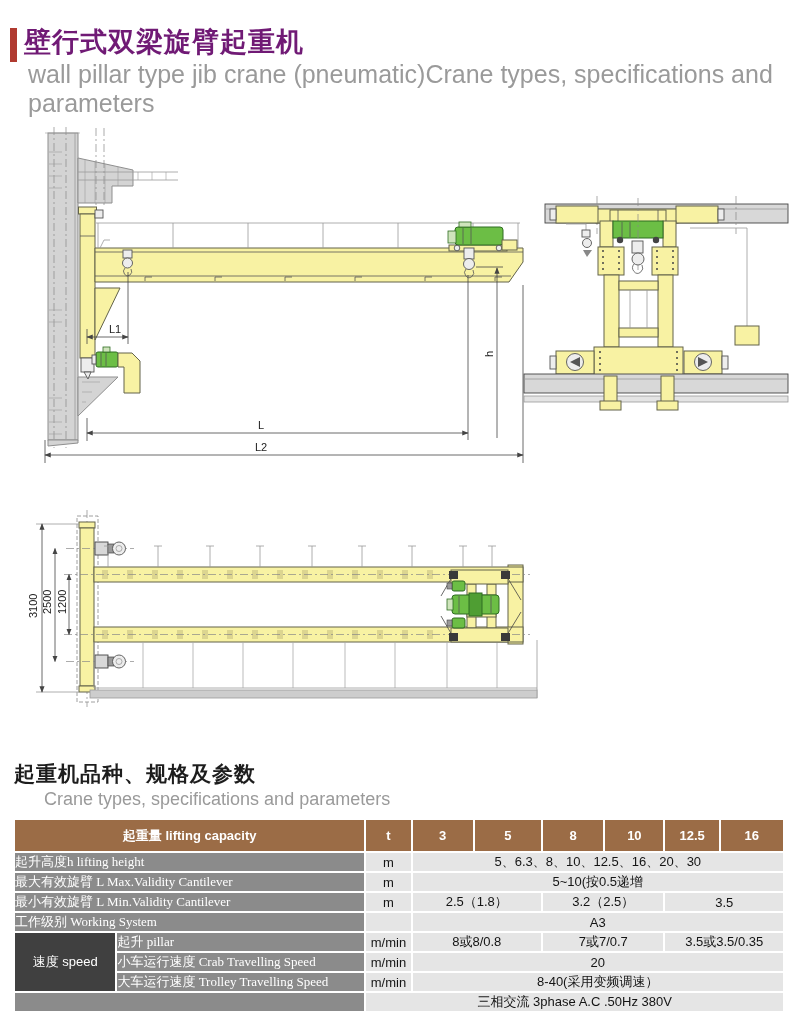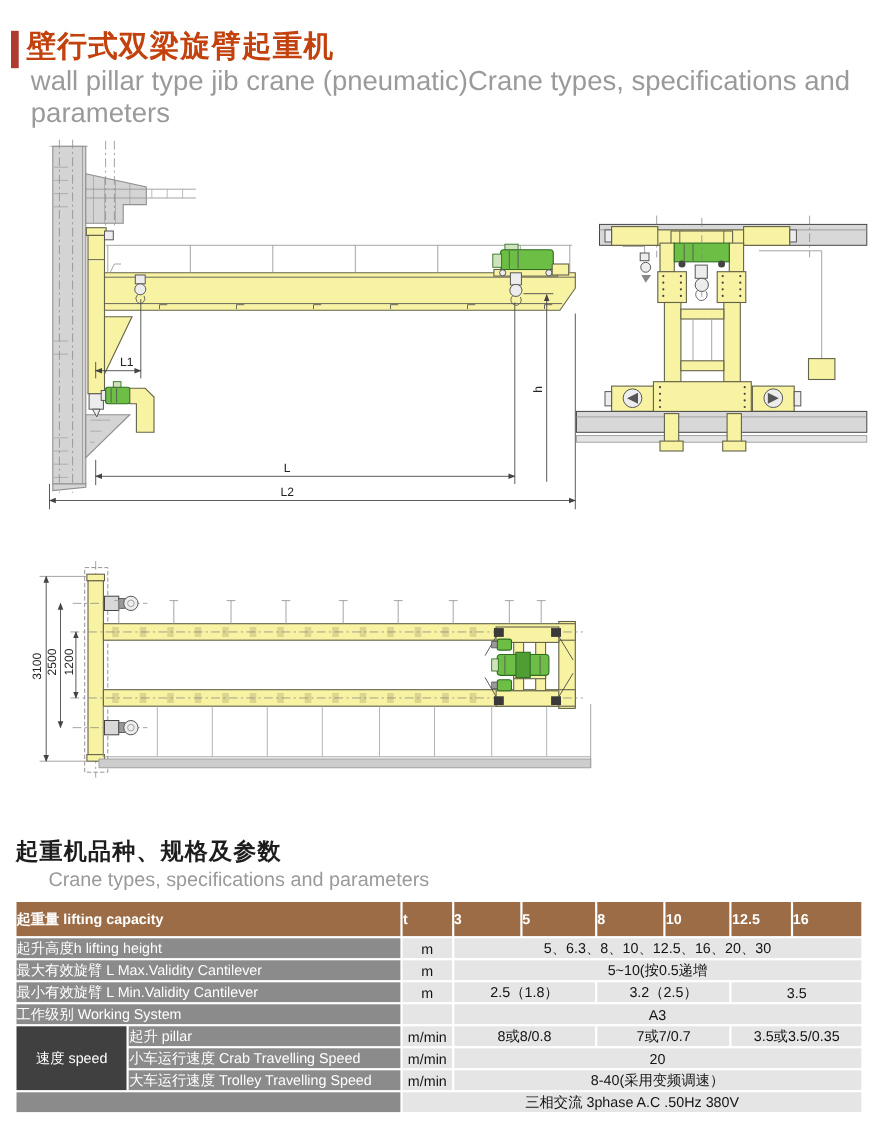--- a/index.html
+++ b/index.html
@@ -1,40 +1,40 @@
 <!DOCTYPE html>
 <html><head>
 <meta charset="utf-8">
 <style>
   html,body{margin:0;padding:0;background:#fff;}
   body{width:800px;height:1030px;position:relative;font-family:"Liberation Sans","DejaVu Sans",sans-serif;overflow:hidden;}
   .accent-bar{position:absolute;left:10px;top:28px;width:7px;height:34px;background:#b03a30;}
-  .page-title{position:absolute;left:24px;top:24px;font-size:27px;font-weight:bold;color:#c2410c;letter-spacing:1px;}
+  .page-title{position:absolute;left:24px;top:24px;font-size:27px;font-weight:bold;color:#701a75;letter-spacing:1px;}
   .page-subtitle{position:absolute;left:28px;top:60px;font-size:25px;color:#9a9a9a;}
   .section-title-zh{position:absolute;left:14px;top:760px;font-size:21px;font-weight:bold;color:#1d1d1d;letter-spacing:1px;}
   .section-title-en{position:absolute;left:14px;top:789px;font-size:18px;color:#9a9a9a;margin-left:30px;}
   svg{position:absolute;left:0;top:0;}
   .yellow{fill:#f8f2a3;stroke:#63634a;stroke-width:1;}
   .green{fill:#6cbe45;stroke:#2f6d22;stroke-width:1;}
   .dkgreen{fill:#4f9e33;stroke:#2f6d22;stroke-width:1;}
   .ltgreen{fill:#cfe4bc;stroke:#2f6d22;stroke-width:.8;}
   .gray{fill:#d4d4d4;stroke:#8f8f8f;stroke-width:1;}
   .lite{fill:#ededed;stroke:#555;stroke-width:.9;}
   .steel{fill:#d8d8d8;stroke:#444;stroke-width:.9;}
   .ln{stroke:#555;stroke-width:.8;fill:none;}
   .thin{stroke:#999;stroke-width:.8;fill:none;}
   .hat{stroke:#9a9a9a;stroke-width:.6;fill:none;}
   .cl{stroke:#888;stroke-width:.7;fill:none;stroke-dasharray:8 3 2 3;}
   .dim{stroke:#444;stroke-width:.8;fill:none;}
   .dimtxt{font:11px "Liberation Sans",sans-serif;fill:#222;}
   .dot{fill:#444;stroke:none;}
   table.spec{position:absolute;left:13px;top:818px;width:772px;border-collapse:separate;border-spacing:2px;table-layout:fixed;}
   table.spec td{font-size:13px;padding:0;overflow:hidden;white-space:nowrap;}
-  td.hd{background:#9b6c46;color:#fff;font-weight:bold;height:31px;}
-  td.lbl{background:#8b8b8b;color:#fff;text-align:left;padding-left:8px;height:18px;font-size:13px;}
+  td.hd{background:#9b6c46;color:#fff;font-weight:bold;text-align:center;height:31px;}
+  td.lbl{background:#8b8b8b;color:#fff;text-align:left;padding-left:8px;height:18px;font-size:13px;font-family:Liberation Serif, serif;}
   td.grp{background:#404040;color:#fff;text-align:center;}
   td.unit,td.val{background:#e5e5e5;color:#141414;text-align:center;height:18px;}
 </style>
 </head>
 <body>
 
 <div class="accent-bar"></div>
 <div class="page-title">壁行式双梁旋臂起重机</div>
 <div class="page-subtitle">wall pillar type jib crane (pneumatic)Crane types, specifications and parameters</div>
 

